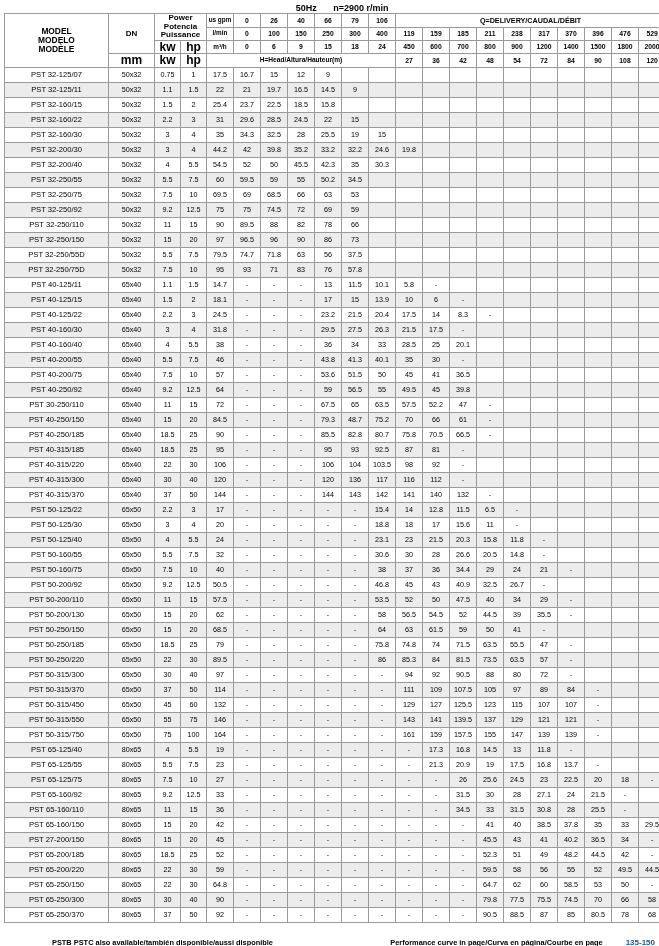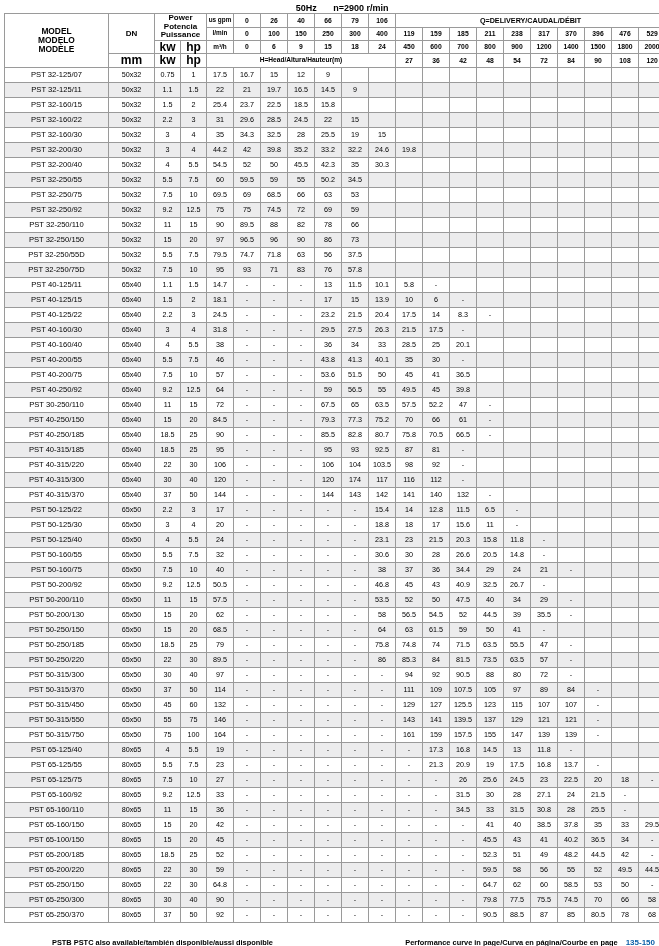--- a/index.html
+++ b/index.html
@@ -101,21 +101,21 @@
     left: 4px;
     right: 4px;
     bottom: 3px;
     display: flex;
     justify-content: space-between;
     align-items: baseline;
     font-size: 7.4px;
     font-weight: bold;
     padding-left: 48px;
   }
-  .footer .right { display: flex; align-items: baseline; gap: 8px; }
+  .footer .right { display: flex; align-items: baseline; gap: 23px; }
   .pageno { color: #0d5fa8; font-size: 8px; font-weight: bold; }
 </style>
 </head>
 <body>
 
 <div class="page">
 
   <table class="pump">
     <colgroup>
       <col style="width:104px">
@@ -763,21 +763,21 @@
         <tr class="shade">
           <td class="model">PST 40-250/150</td>
           <td class="dn">65x40</td>
           <td class="kw">15</td>
           <td class="hp">20</td>
           <td class="val">84.5</td>
           <td class="val">-</td>
           <td class="val">-</td>
           <td class="val">-</td>
           <td class="val">79.3</td>
-          <td class="val">77.3</td>
+          <td class="val">48.7</td>
           <td class="val">75.2</td>
           <td class="val">70</td>
           <td class="val">66</td>
           <td class="val">61</td>
           <td class="val">-</td>
           <td class="val"></td>
           <td class="val"></td>
           <td class="val"></td>
           <td class="val"></td>
           <td class="val"></td>
@@ -855,21 +855,21 @@
         <tr class="shade">
           <td class="model">PST 40-315/300</td>
           <td class="dn">65x40</td>
           <td class="kw">30</td>
           <td class="hp">40</td>
           <td class="val">120</td>
           <td class="val">-</td>
           <td class="val">-</td>
           <td class="val">-</td>
           <td class="val">120</td>
-          <td class="val">174</td>
+          <td class="val">136</td>
           <td class="val">117</td>
           <td class="val">116</td>
           <td class="val">112</td>
           <td class="val">-</td>
           <td class="val"></td>
           <td class="val"></td>
           <td class="val"></td>
           <td class="val"></td>
           <td class="val"></td>
           <td class="val"></td>
@@ -1398,21 +1398,21 @@
           <td class="val">-</td>
           <td class="val">41</td>
           <td class="val">40</td>
           <td class="val">38.5</td>
           <td class="val">37.8</td>
           <td class="val">35</td>
           <td class="val">33</td>
           <td class="val">29.5</td>
         </tr>
         <tr class="shade">
-          <td class="model">PST 65-100/150</td>
+          <td class="model">PST 27-200/150</td>
           <td class="dn">80x65</td>
           <td class="kw">15</td>
           <td class="hp">20</td>
           <td class="val">45</td>
           <td class="val">-</td>
           <td class="val">-</td>
           <td class="val">-</td>
           <td class="val">-</td>
           <td class="val">-</td>
           <td class="val">-</td>

